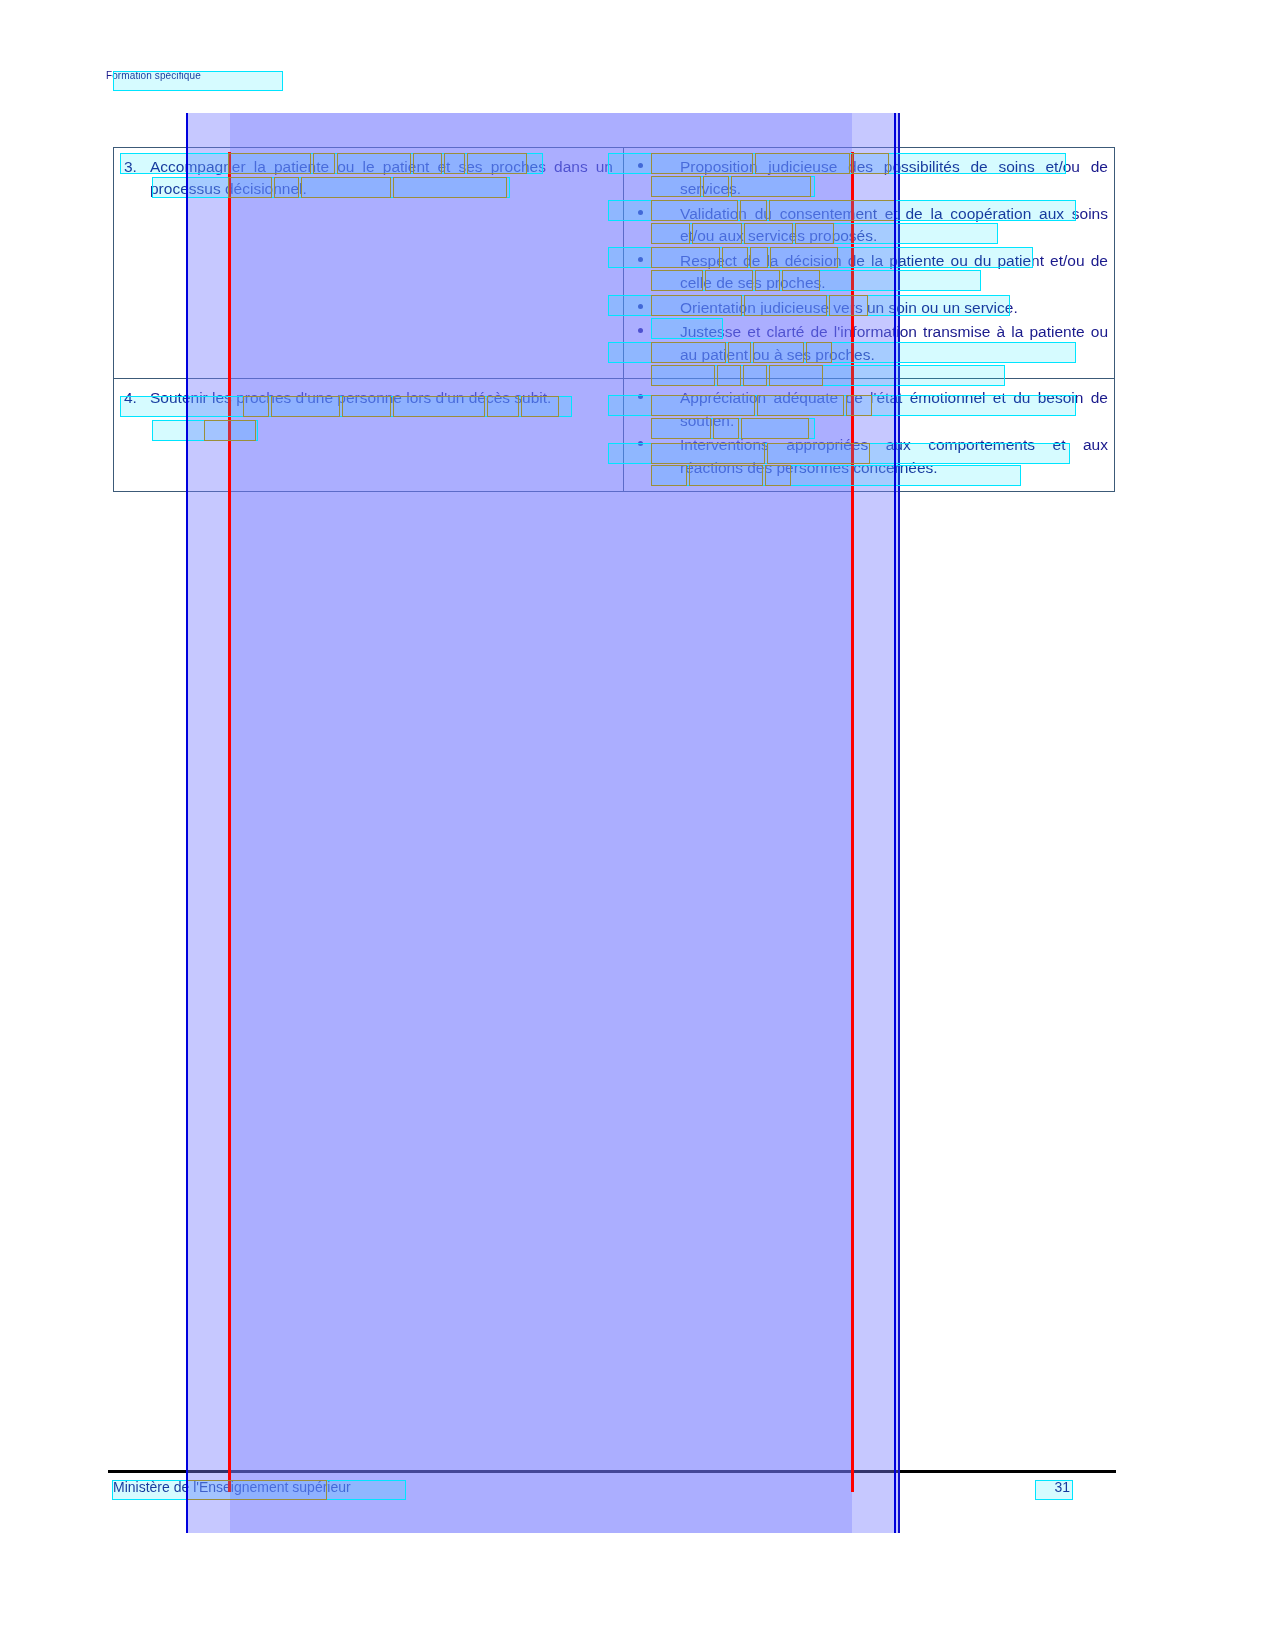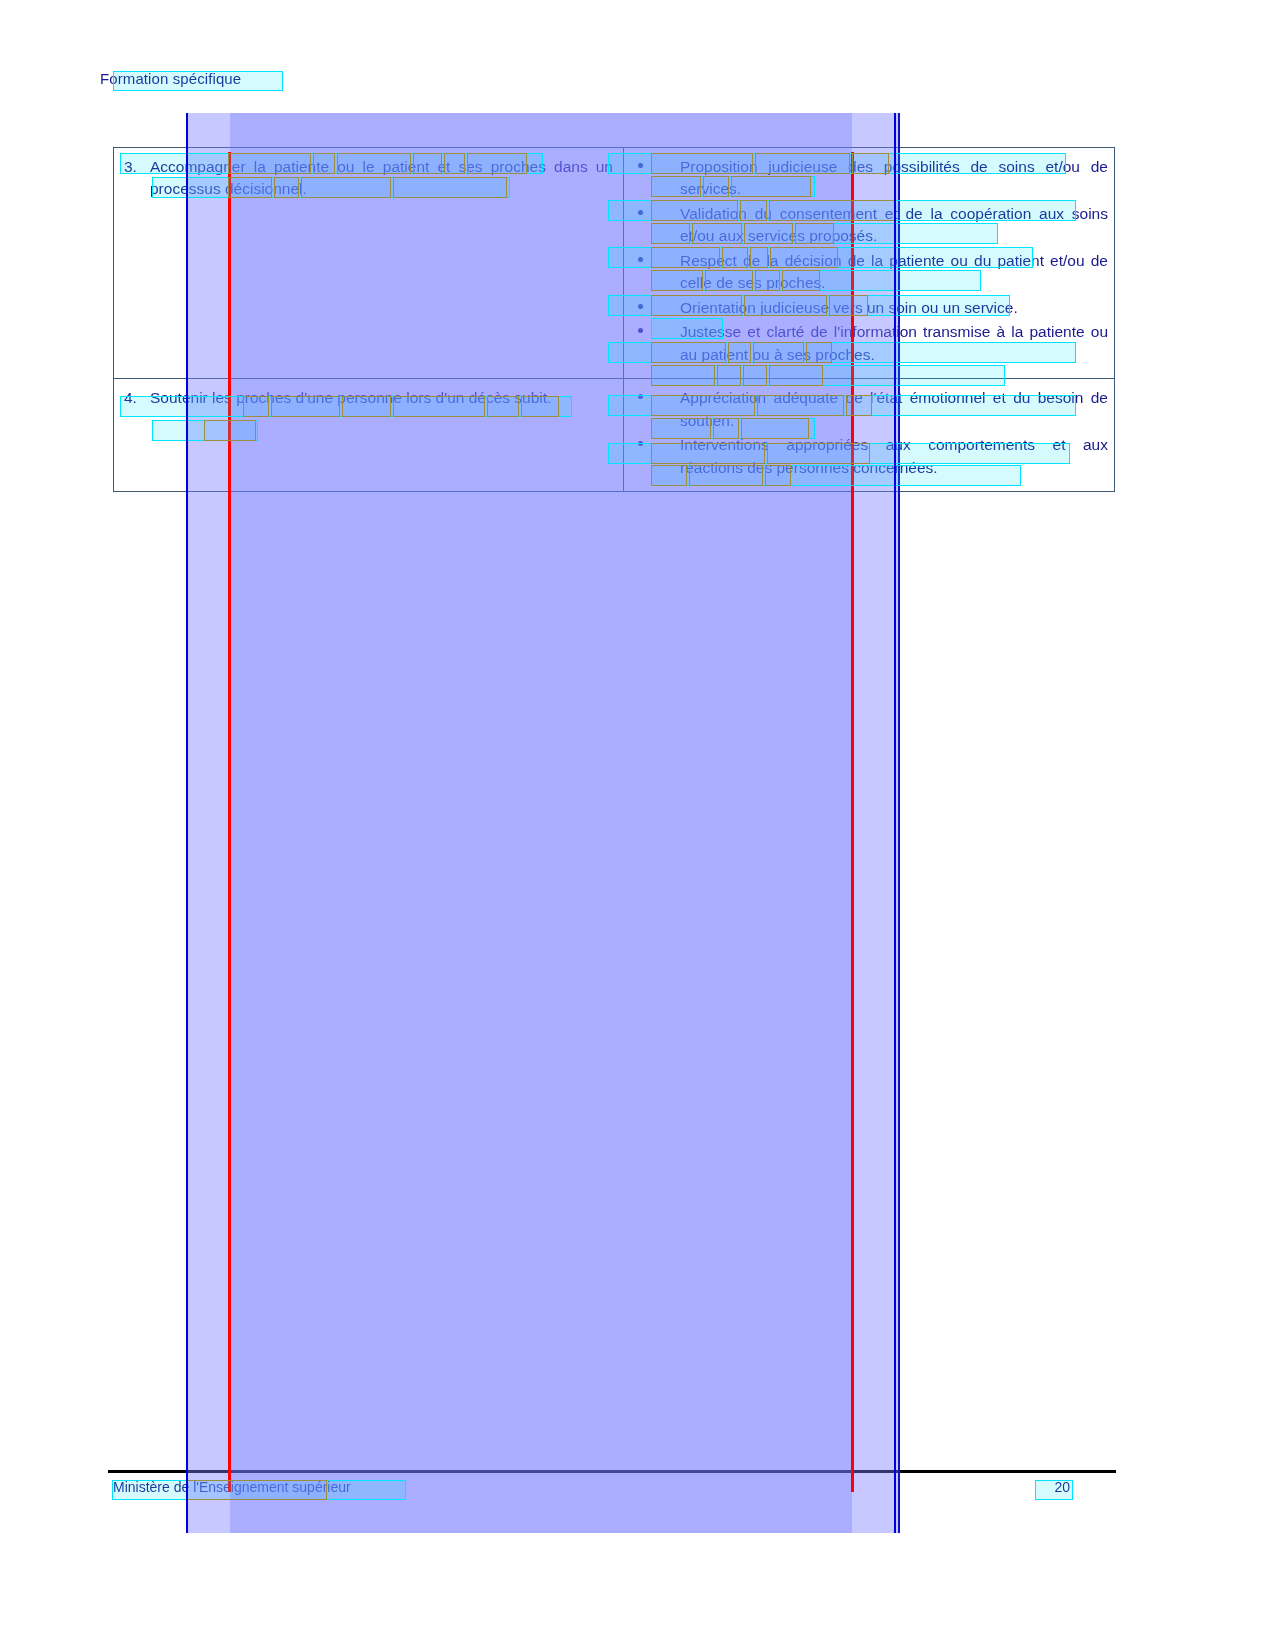--- a/index.html
+++ b/index.html
@@ -45,23 +45,23 @@
   .blue-line {
     position: absolute;
     width: 2px;
     background: #0000dd;
     pointer-events: none;
   }
 
   
   .runhead {
     position: absolute;
-    left: 100px;
+    left: 106px;
     top: 70px;
-    font-size: 15px;
+    font-size: 10px;
     letter-spacing: .1px;
     white-space: nowrap;
   }
 
   
   .tbl {
     position: absolute;
     left: 113px;
     top: 147px;
     width: 975px;
@@ -211,21 +211,21 @@
               <span>Interventions appropriées aux comportements et aux réactions des personnes concernées.</span>
             </li>
           </ul>
         </td>
       </tr>
     </tbody>
   </table>
 
   <div class="foot-rule"></div>
   <div class="foot-left">Ministère de l'Enseignement supérieur</div>
-  <div class="foot-right">20</div>
+  <div class="foot-right">31</div>
 
   <div class="sel-col" style="left:186px; top:113px; width:710px; height:1420px;"></div>
   <div class="sel-inner" style="left:230px; top:113px; width:622px; height:1420px;"></div>
 
   <div class="red-line" style="left:228px; top:152px; height:1340px;"></div>
   <div class="red-line" style="left:851px; top:152px; height:1340px;"></div>
 
   <div class="hl" style="left:113px; top:71px; width:168px; height:18px;"></div>
 
   <div class="hl" style="left:120px; top:153px; width:421px; height:19px;"></div>

